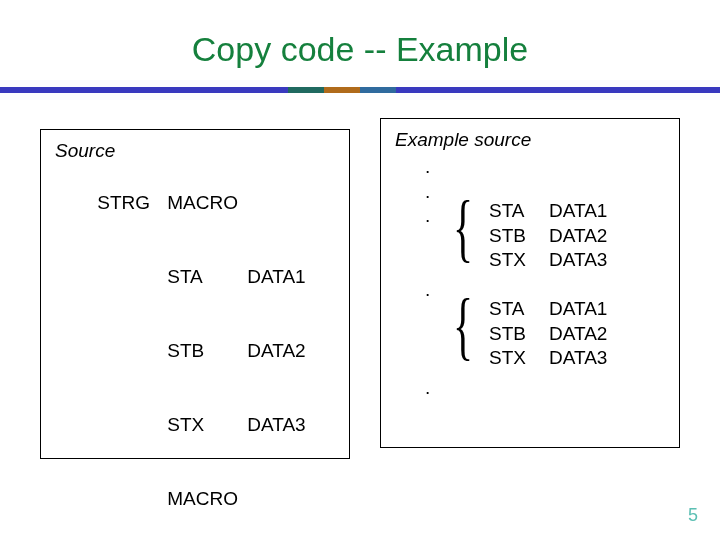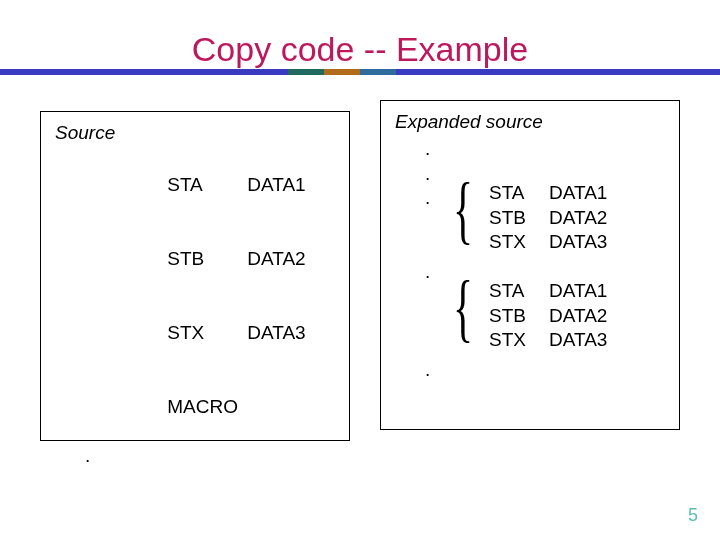--- a/index.html
+++ b/index.html
@@ -14,23 +14,23 @@
     position: relative;
     width: 720px;
     height: 540px;
     background: #fff;
     box-sizing: border-box;
   }
   .title {
     text-align: center;
     font-size: 34px;
     font-weight: 400;
-    color: #be185d;
+    color: #15803d;
     padding-top: 30px;
-    padding-bottom: 0;
+    padding-bottom: 18px;
   }
   .ruler {
     height: 6px;
     width: 100%;
     background: linear-gradient(to right,
       #3a3abf 0%, #3a3abf 40%,
       #206a60 40%, #206a60 45%,
       #b06b1b 45%, #b06b1b 50%,
       #306b9e 50%, #306b9e 55%,
       #3a3abf 55%, #3a3abf 100%);
@@ -130,38 +130,41 @@
 
   <div class="title">Copy code -- Example</div>
   <div class="ruler"></div>
 
   <div class="content">
 
     <div class="panel panel-left">
       <div class="hdr">Source</div>
 
       <div class="row">
+        <span class="c1">STRG</span><span class="c2">MACRO</span>
+      </div>
+      <div class="row">
         <span class="c1"></span><span class="c2">STA</span><span class="c3">DATA1</span>
       </div>
       <div class="row">
         <span class="c1"></span><span class="c2">STB</span><span class="c3">DATA2</span>
       </div>
       <div class="row">
         <span class="c1"></span><span class="c2">STX</span><span class="c3">DATA3</span>
       </div>
       <div class="row">
         <span class="c1"></span><span class="c2">MACRO</span>
       </div>
       <div class="row dot">.</div>
 
     </div>
 
     <div class="panel panel-right">
       <div class="right-inner">
-        <div class="hdr">Expanded source</div>
+        <div class="hdr">Example source</div>
         <div class="dots-top">
           <div class="row">.</div>
           <div class="row">.</div>
           <div class="row">.</div>
         </div>
 
         <div class="brace-group bg1">
           <div class="brace">{</div>
           <div class="bg-lines">
             <div class="row"><span class="c2b">STA</span><span class="c3b">DATA1</span></div>

